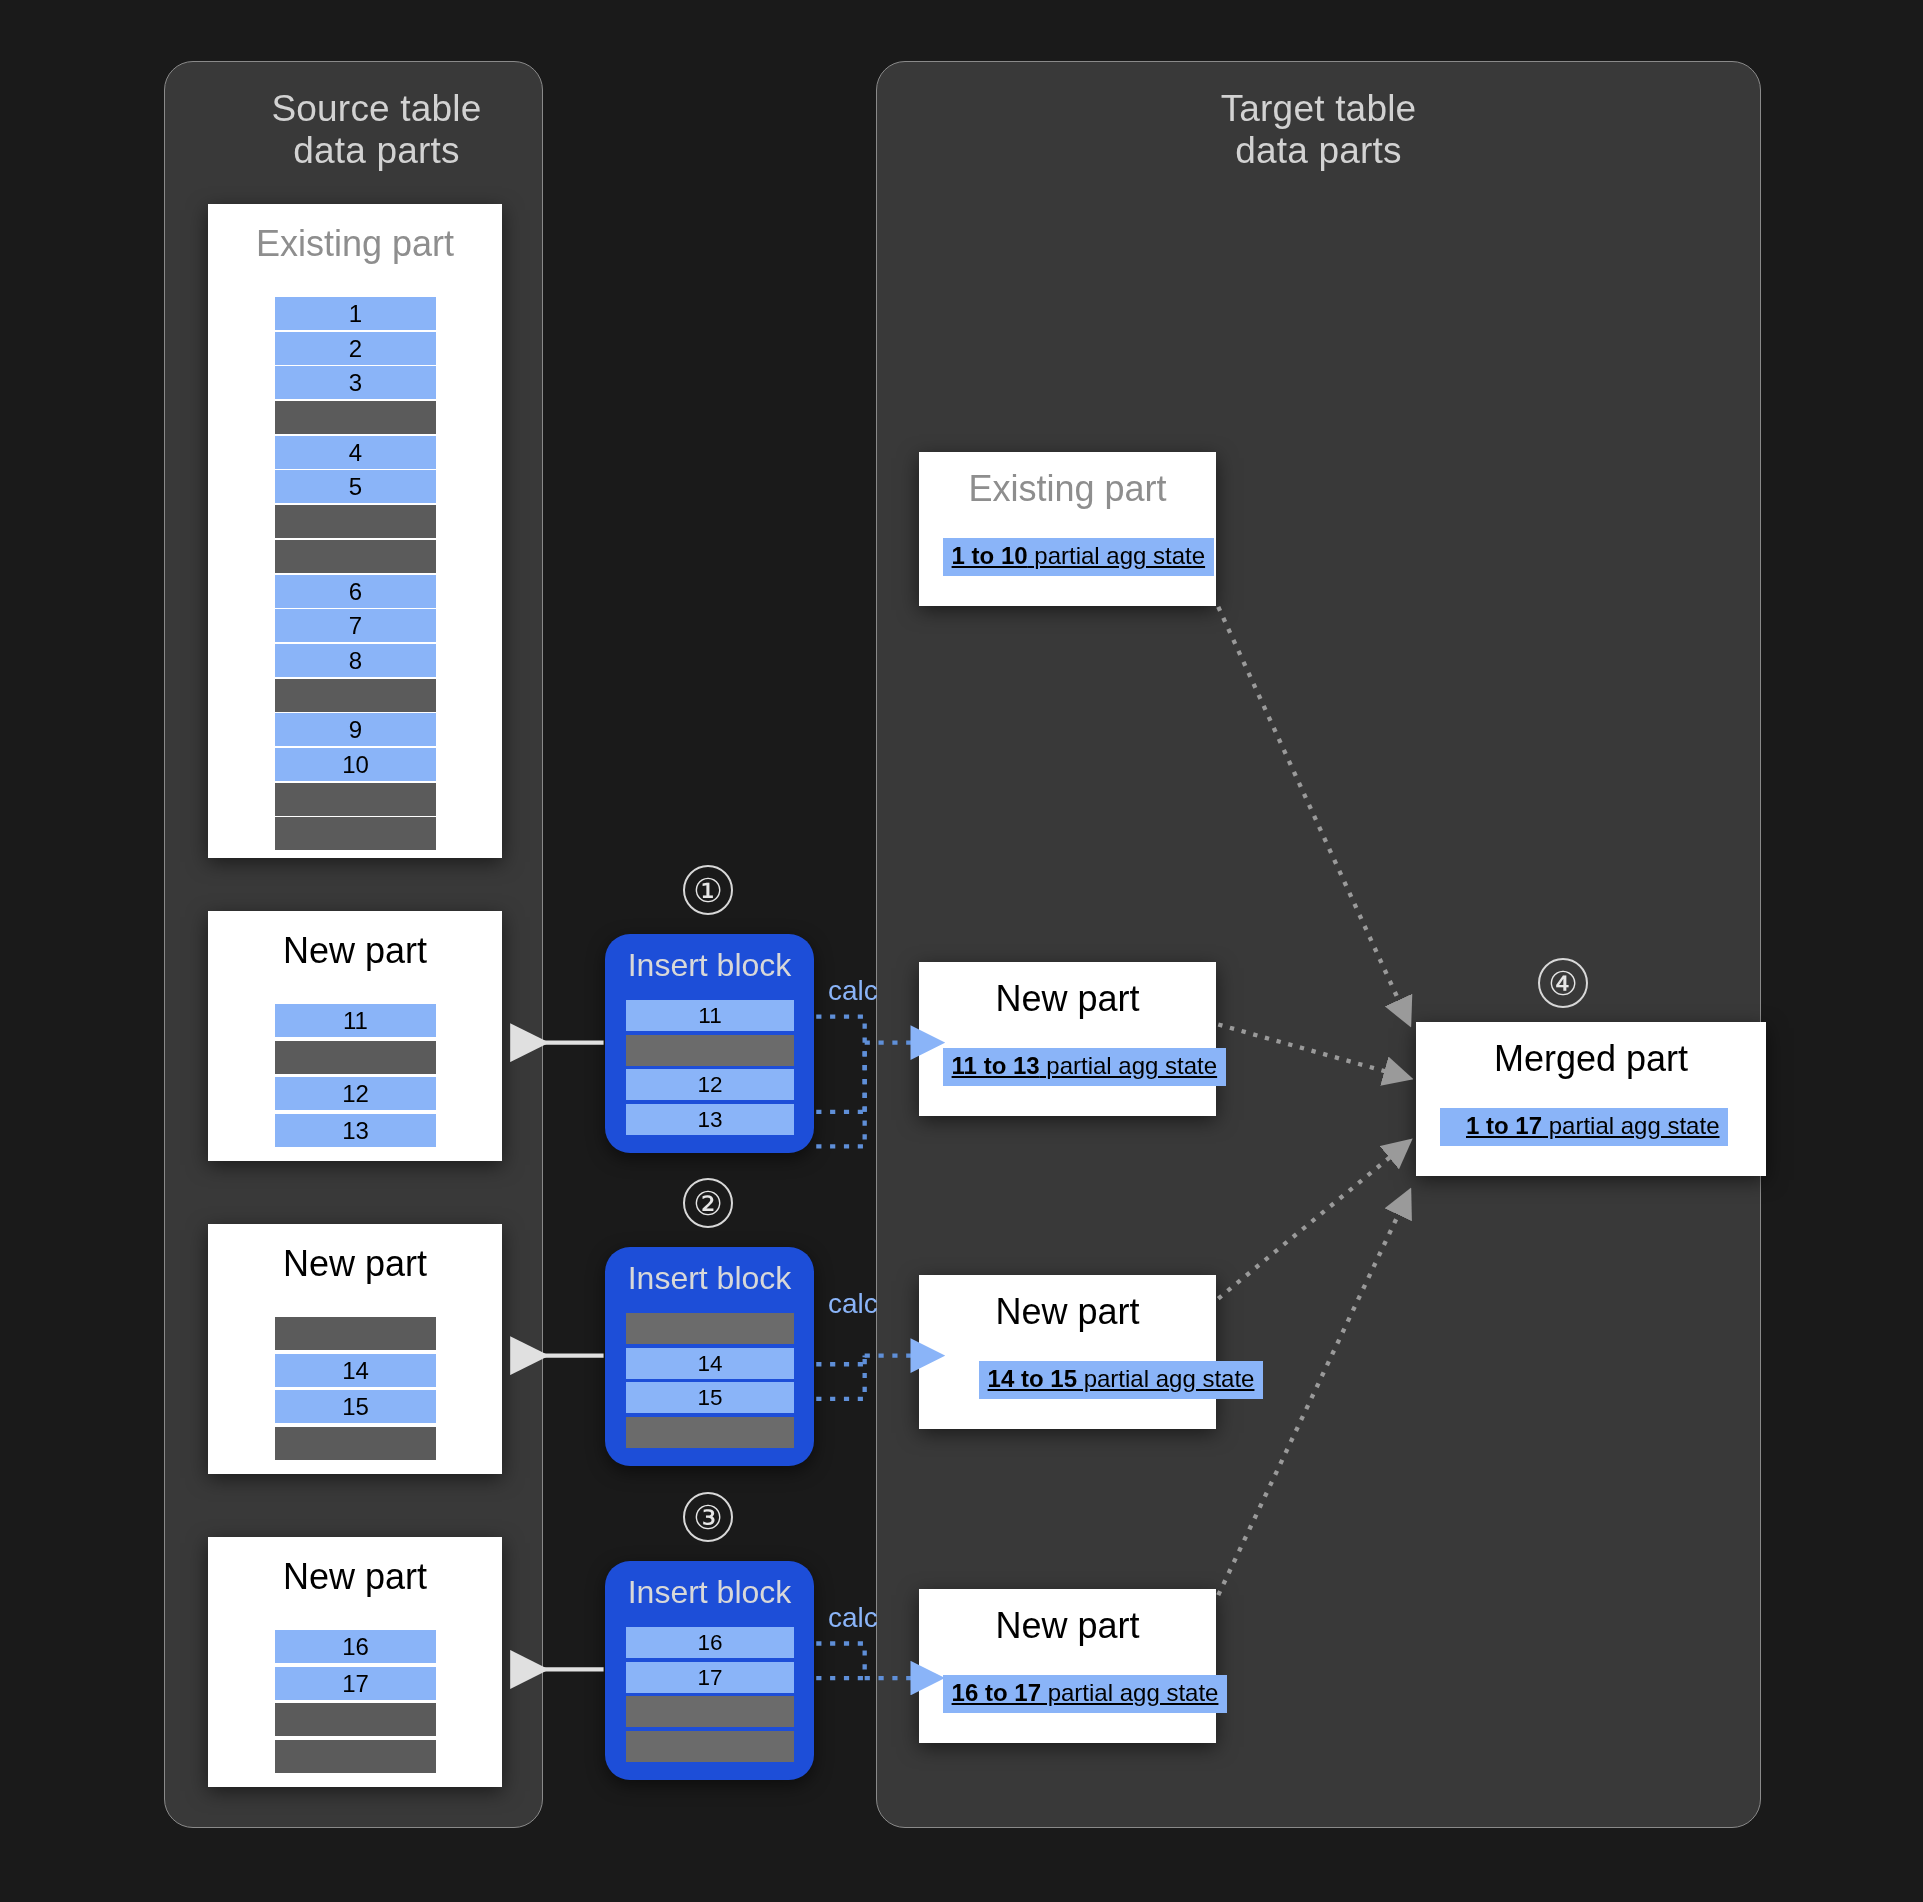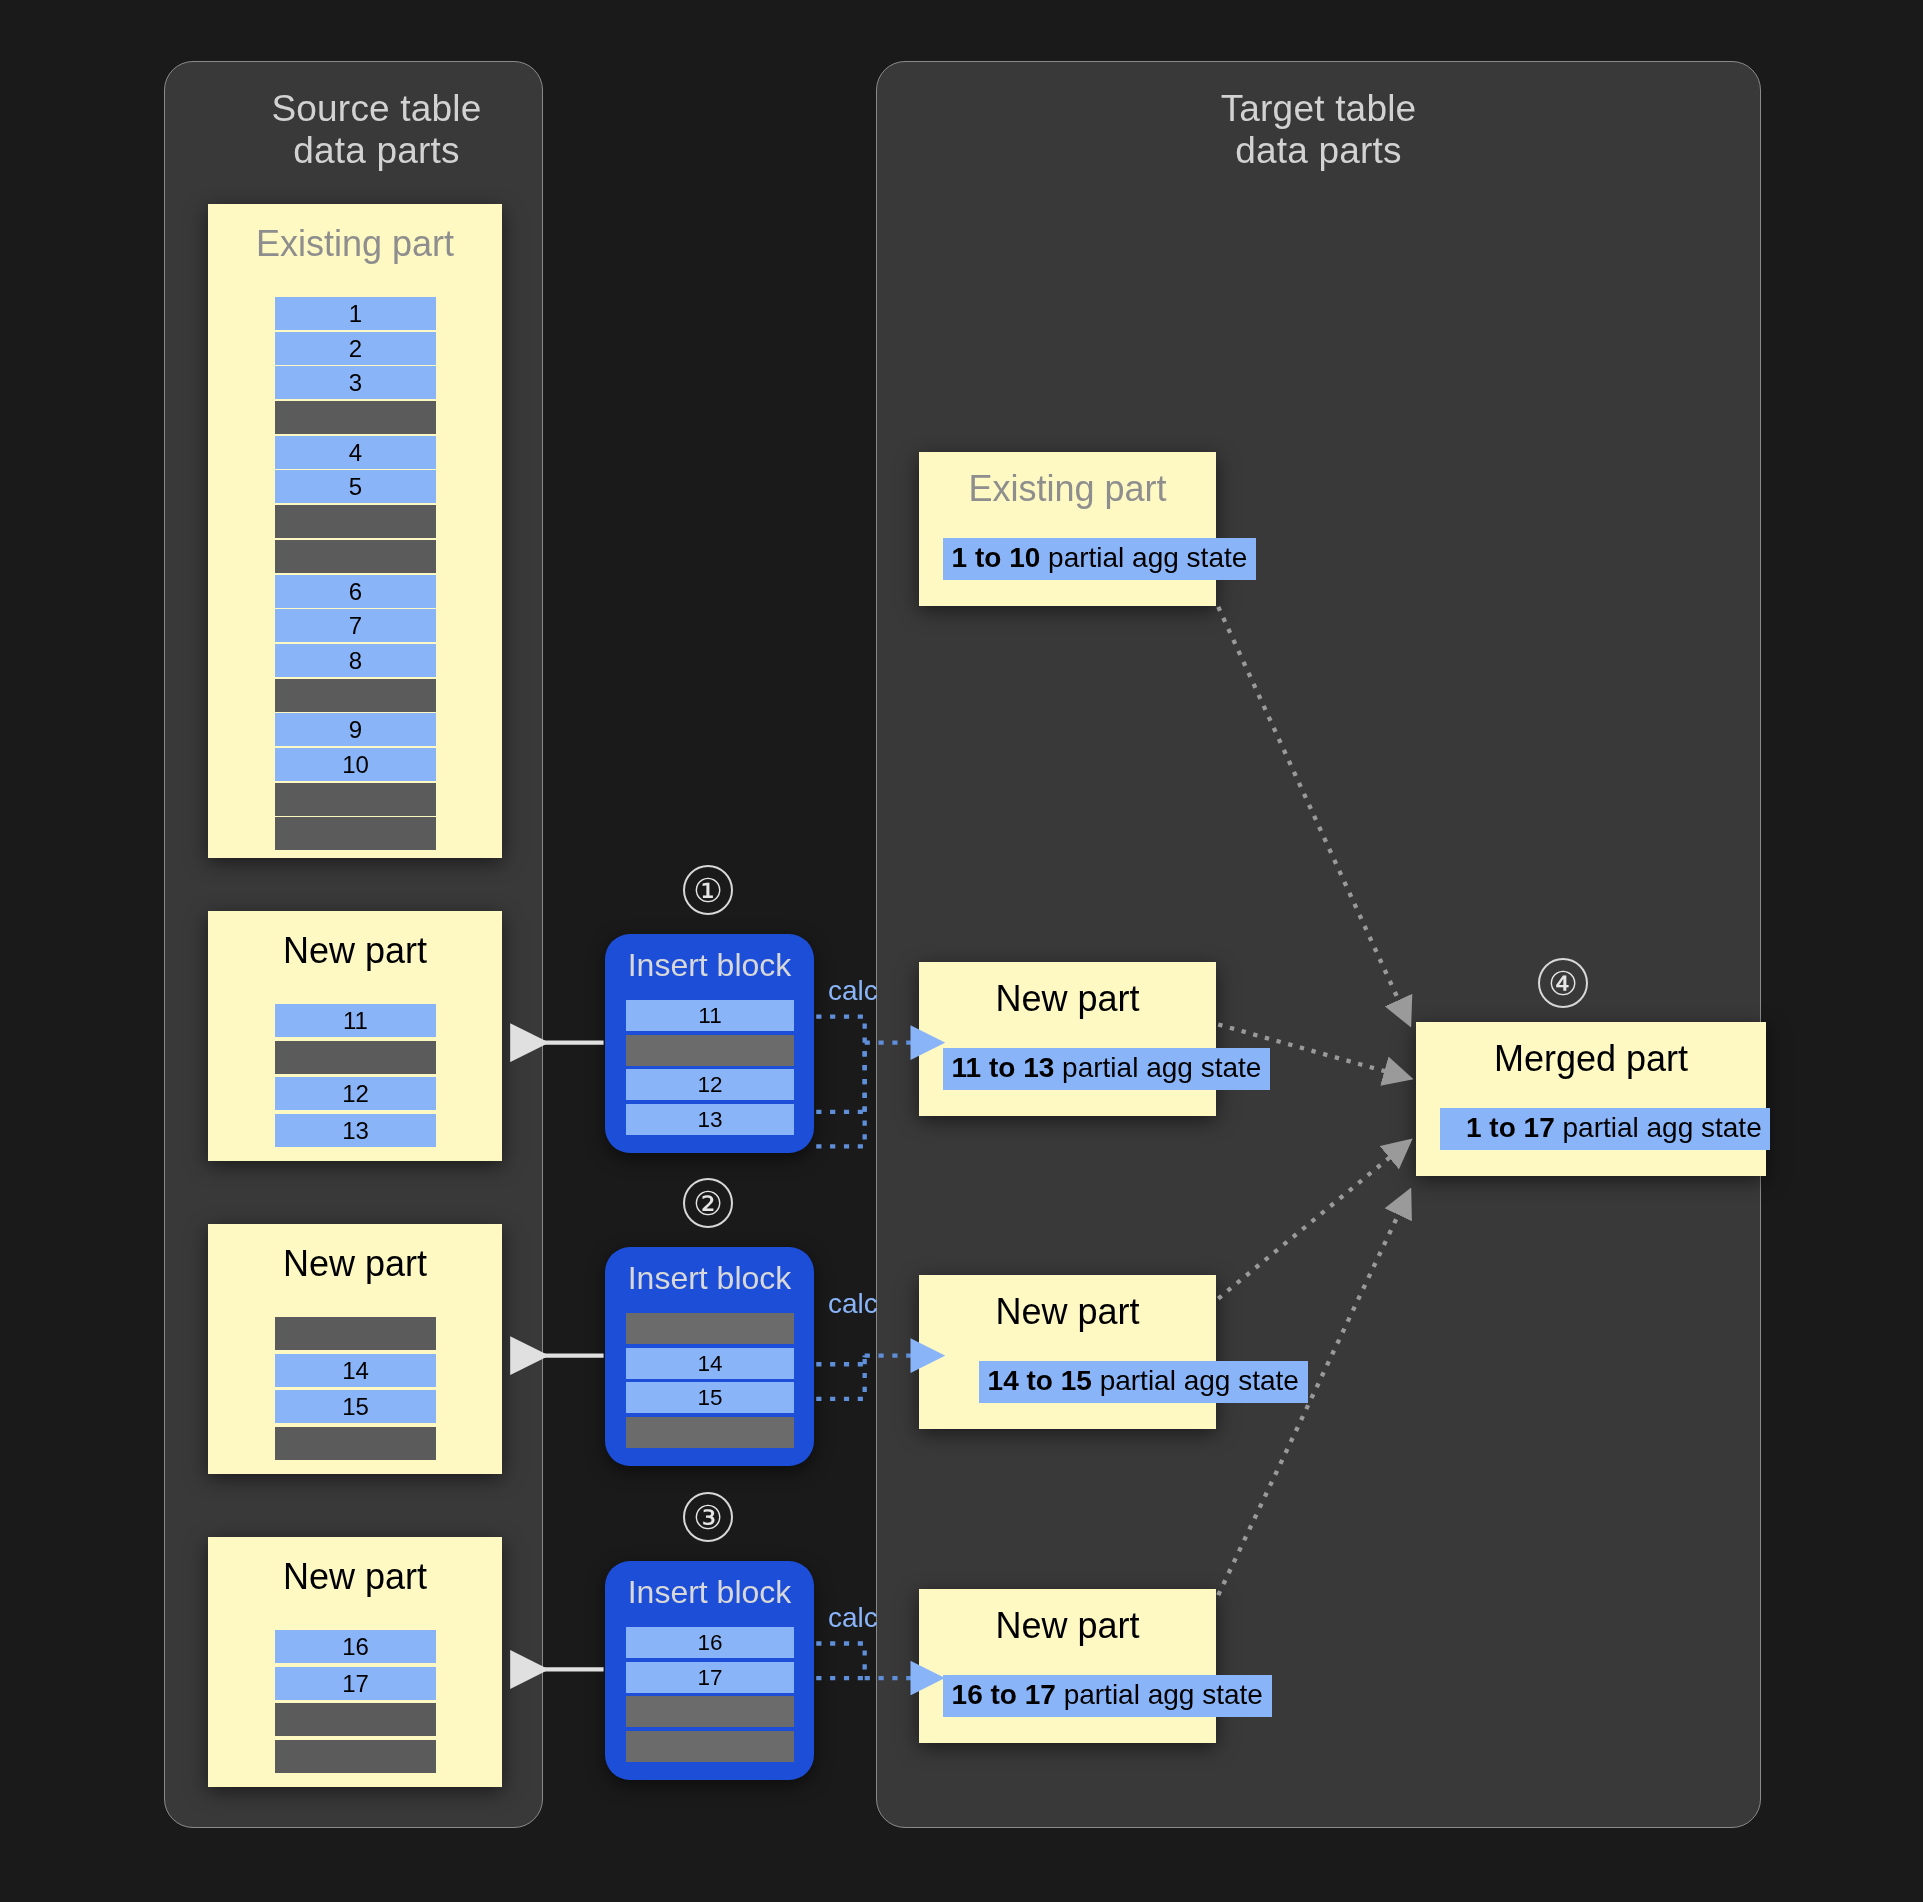--- a/index.html
+++ b/index.html
@@ -27,21 +27,21 @@
     color:#d2d2d2;
     font-size:37px;
     line-height:1.14;
     white-space:pre-line;
     letter-spacing:0.2px;
   }
 
   
   .part{
     position:absolute;
-    background:#fef9c3;
+    background:#ffffff;
     box-sizing:border-box;
     box-shadow:0 5.2px 19px rgba(0,0,0,.55);
   }
   .part-title{
     position:absolute;left:0;right:0;text-align:center;
     font-size:36px;color:#000;
   }
   .part-title.muted{color:#8e8e8e;}
 
   
@@ -89,24 +89,25 @@
     position:absolute;
     color:#8ab4f8;
     font-size:28px;
   }
 
   
   .chip{
     position:absolute;
     background:#8ab4f8;
     color:#000;
-    font-size:28px;
+    font-size:24px;
     padding:4.3px 8.6px 6px 8.6px;
     white-space:nowrap;
     box-sizing:border-box;
+    text-decoration:underline;
   }
   .chip b{font-weight:700;}
 
   svg.layer{position:absolute;left:0;top:0;width:1923px;height:1902px;pointer-events:none;}
 </style>
 </head>
 <body>
 
 <div id="stage">
 

